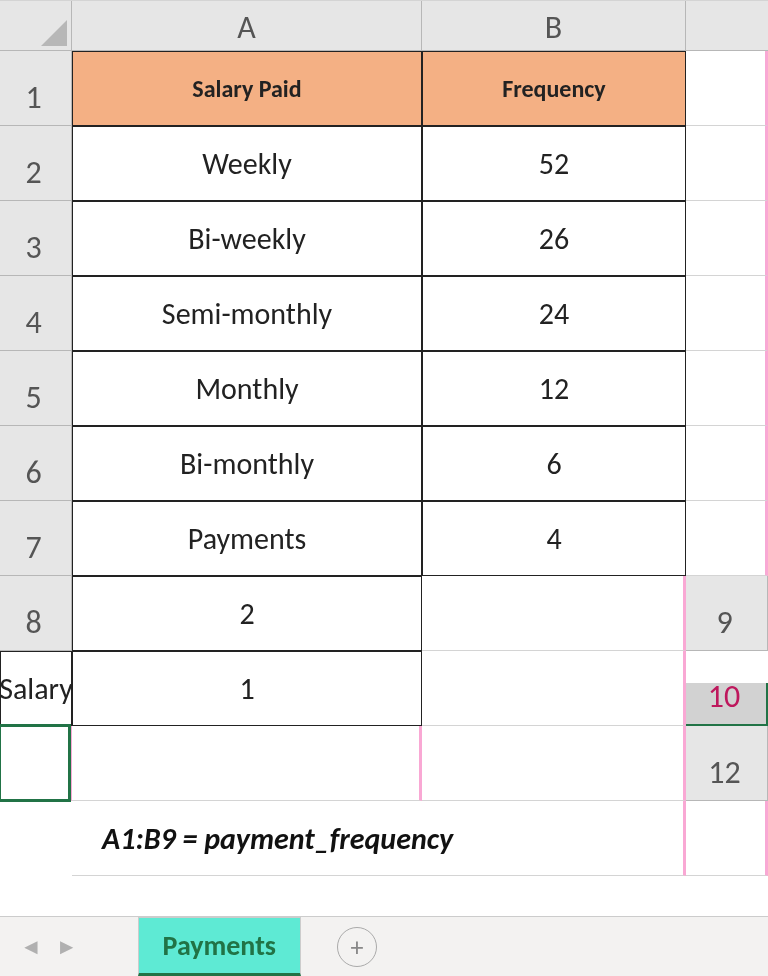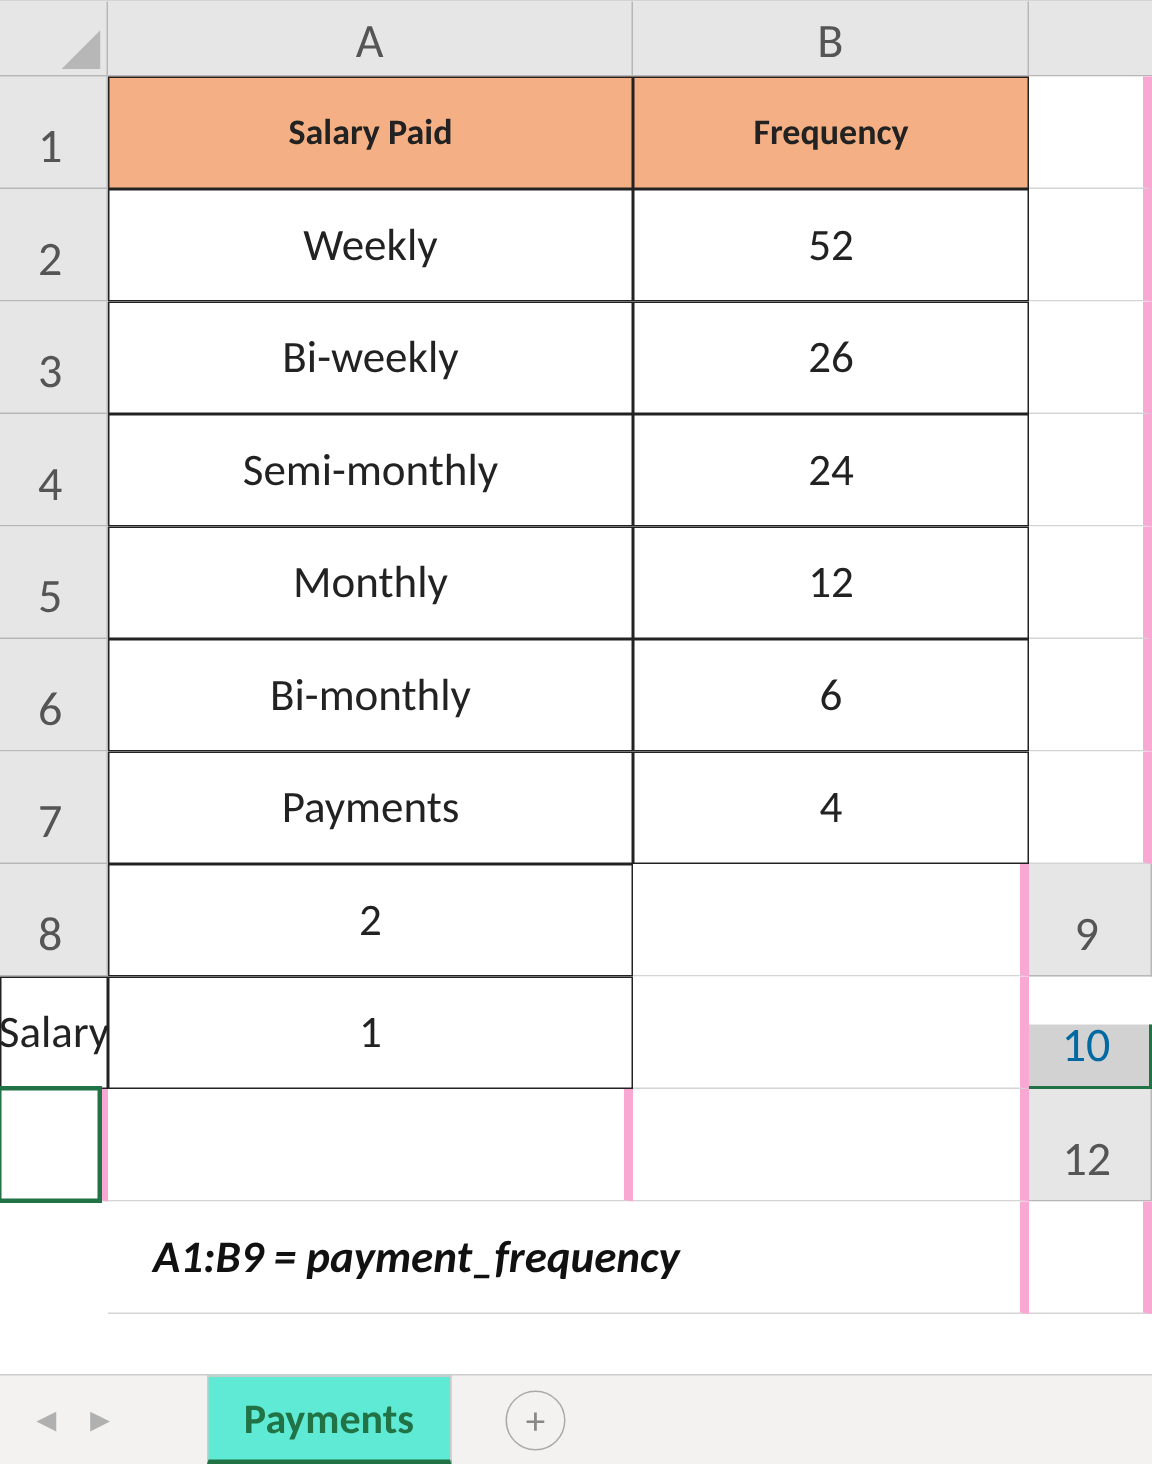--- a/index.html
+++ b/index.html
@@ -41,25 +41,25 @@
   display: flex; align-items: flex-end; justify-content: center;
   font-size: 32px;
   color: #555;
   padding-bottom: 8px;
   padding-right: 4px;
 }
 .row-header.selected {
   background: #d2d2d2;
   border-right: 2px solid #217346;
   border-bottom: 2px solid #217346;
-  color: #0369a1;
+  color: #be185d;
   margin-top: 32px;
 }
 .cell {
-  border-right: 6px solid #f9a8d4;
+  border-right: 3px solid #f9a8d4;
   border-bottom: 1px solid #d4d4d4;
   display: flex;
   align-items: center;
   justify-content: center;
   font-size: 30px;
   color: #222;
   background: #fff;
   position: relative;
 }
 .cell.hdr {

